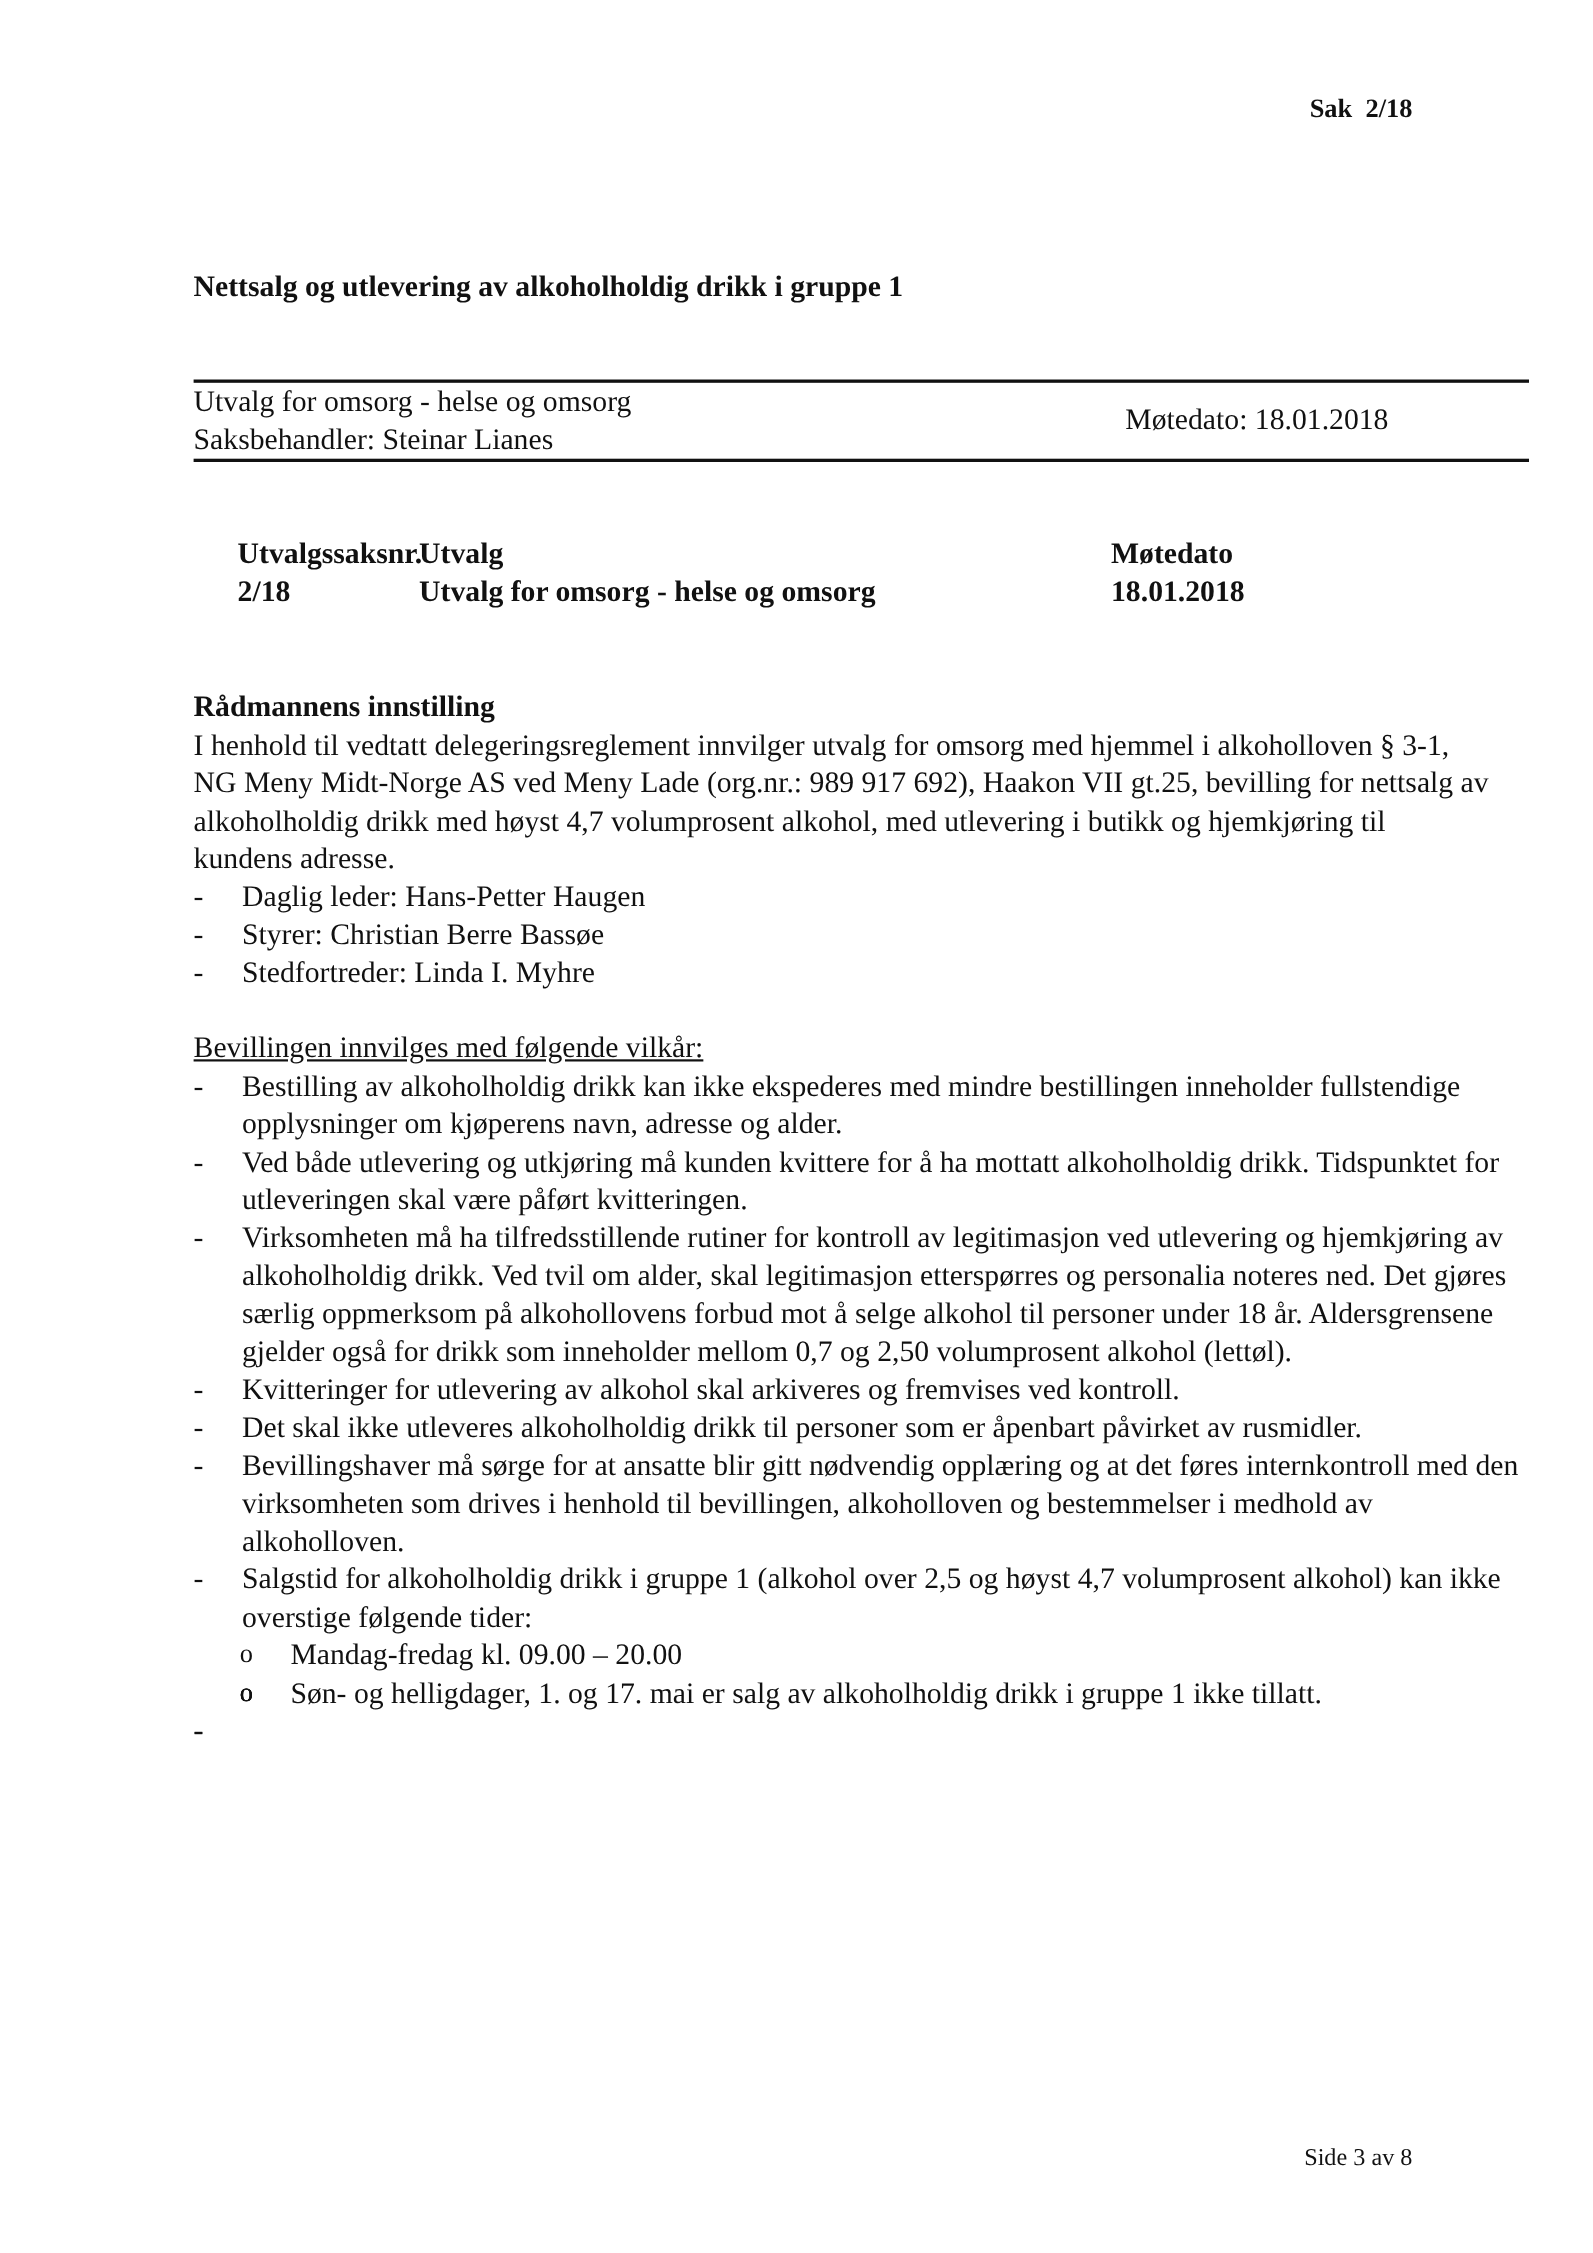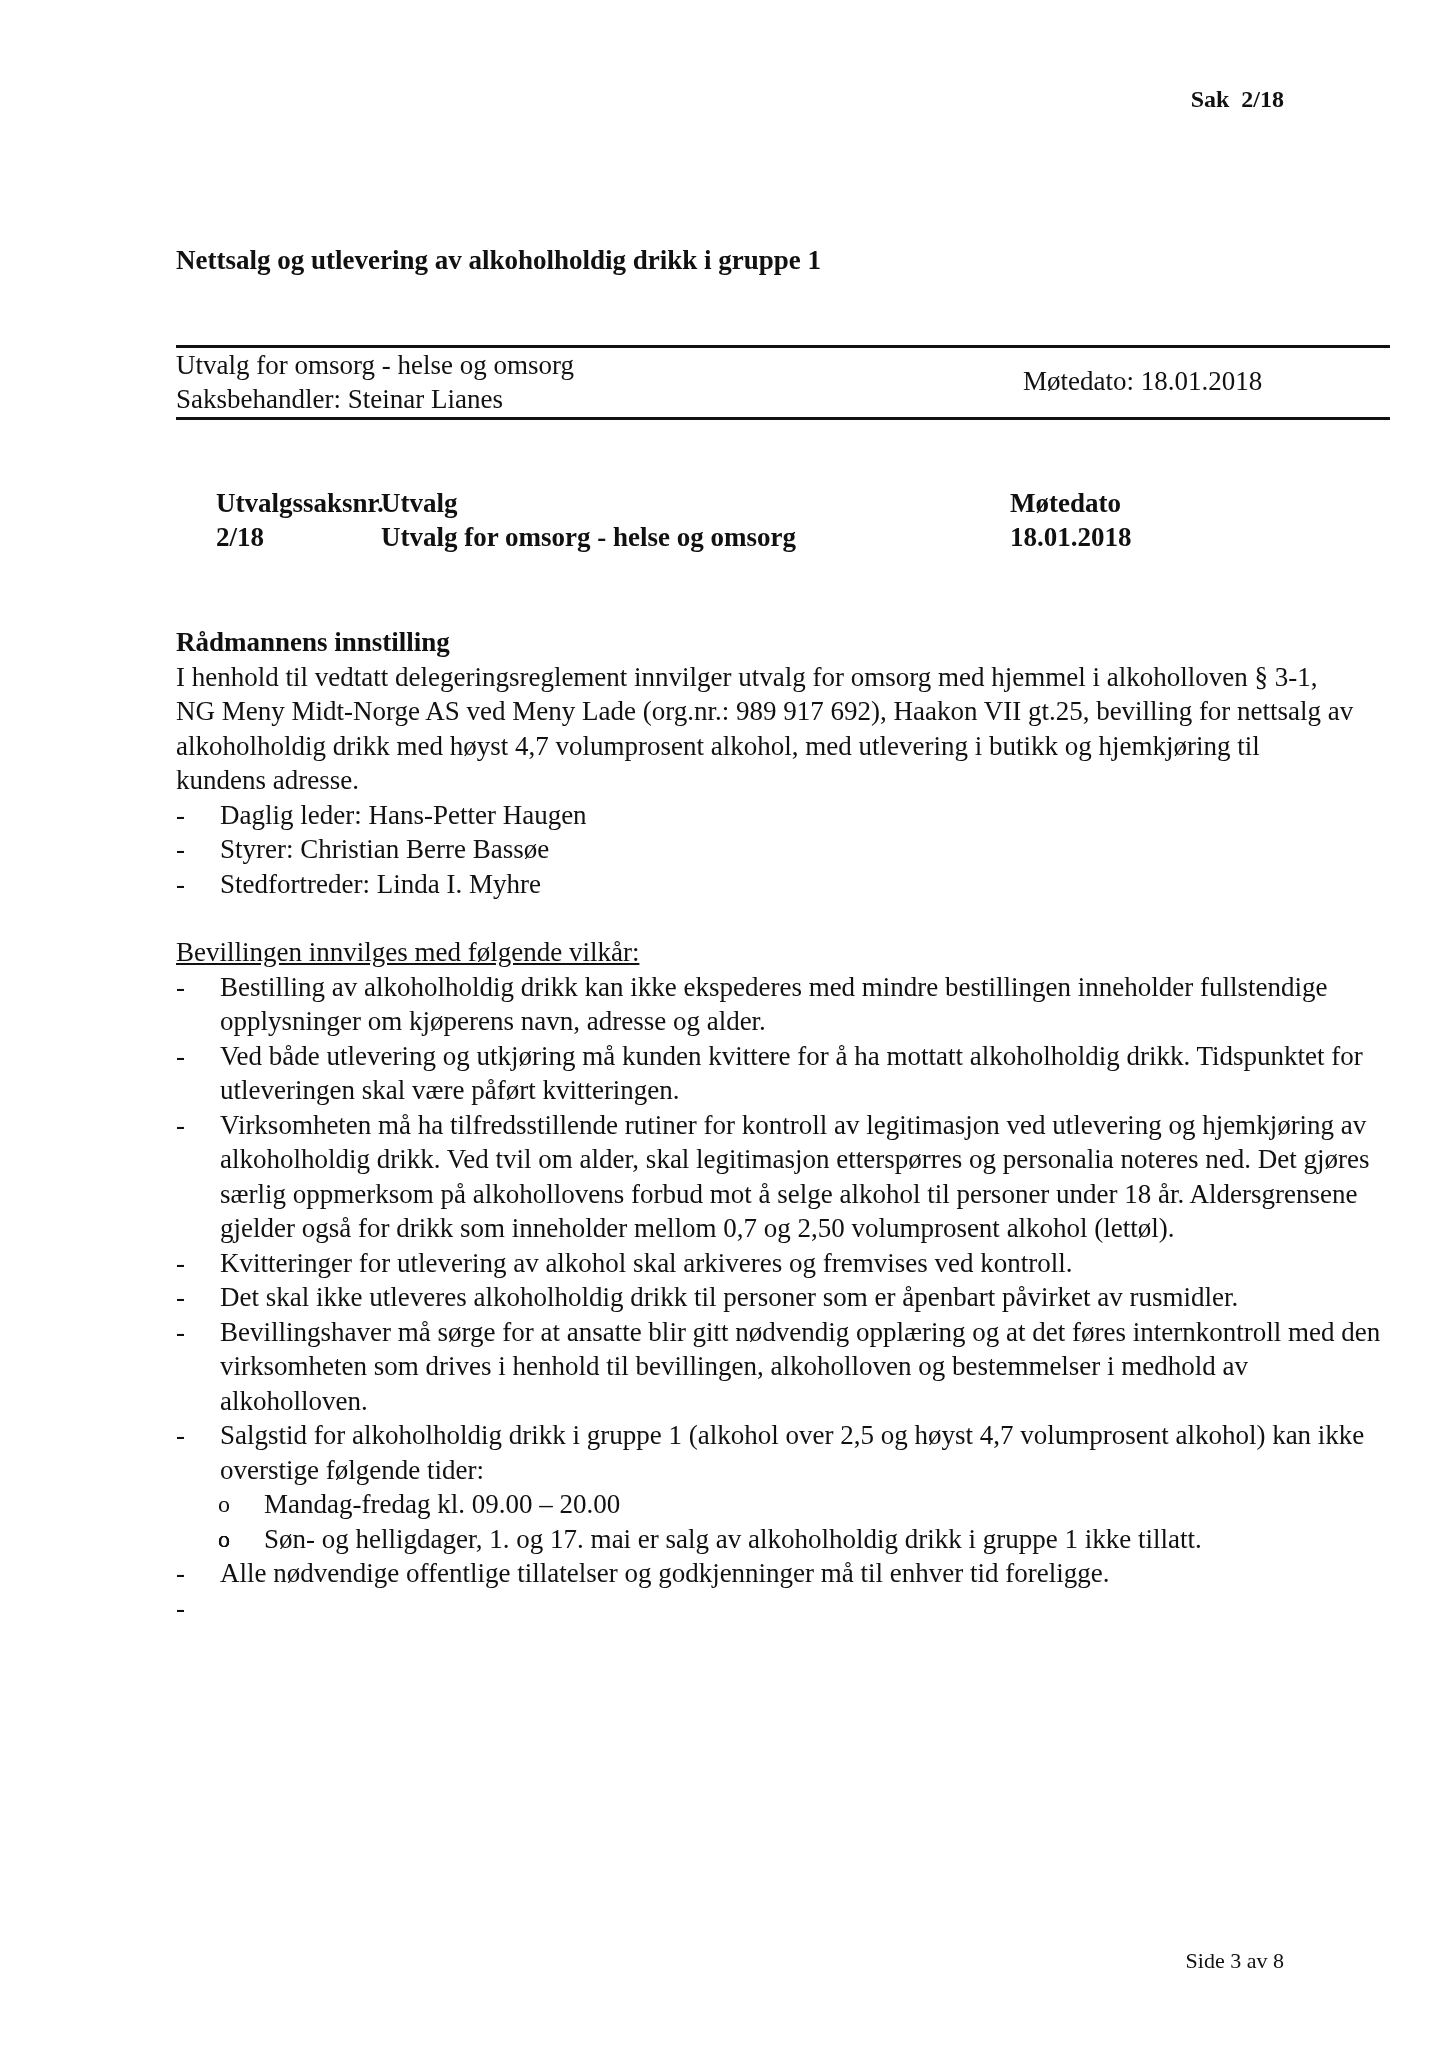--- a/index.html
+++ b/index.html
@@ -73,18 +73,18 @@
     <li><span class="bullet">-</span><span>Det skal ikke utleveres alkoholholdig drikk til personer som er åpenbart påvirket av rusmidler.</span></li>
     <li><span class="bullet">-</span><span>Bevillingshaver må sørge for at ansatte blir gitt nødvendig opplæring og at det føres internkontroll med den virksomheten som drives i henhold til bevillingen, alkoholloven og bestemmelser i medhold av alkoholloven.</span></li>
     <li><span class="bullet">-</span><span>Salgstid for alkoholholdig drikk i gruppe 1 (alkohol over 2,5 og høyst 4,7 volumprosent alkohol) kan ikke overstige følgende tider:</span>
       <ul class="circle-list" style="margin-left:-44px;">
         <li><span class="bullet">o</span><span>Mandag-fredag kl. 09.00 – 20.00</span></li>
         <li><span class="bullet">o</span></li>
         <li><span class="bullet">o</span></li>
         <li><span class="bullet">o</span><span>Søn- og helligdager, 1. og 17. mai er salg av alkoholholdig drikk i gruppe 1 ikke tillatt.</span></li>
       </ul>
     </li>
-    <li><span class="bullet">-</span><span>Alle nødvendige offentlige tillatelser og godkjenninger må til enhver tid foreligge.</span></li>
+    <li><span class="bullet">-</span></li>
     <li><span class="bullet">-</span></li>
   </ul>
 </div>
 
 <div class="abs footer">Side 3 av 8</div>
 
 </body></html>

